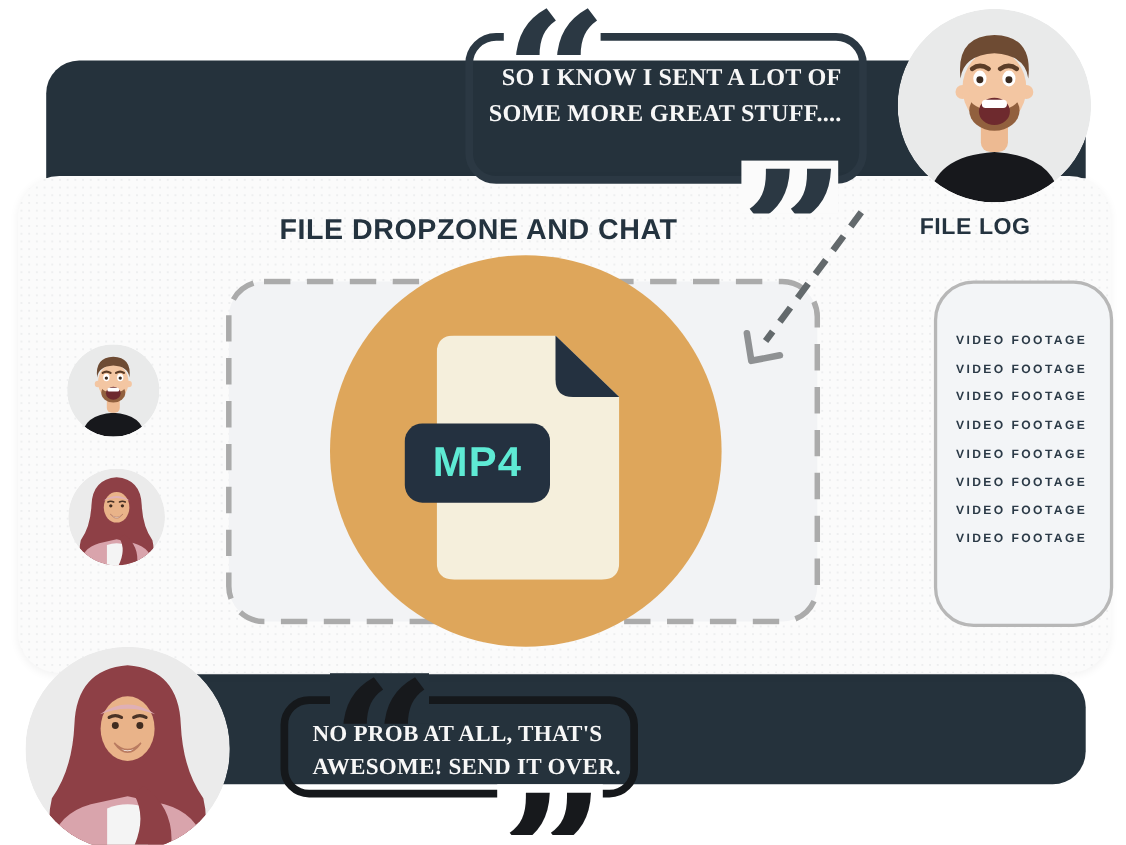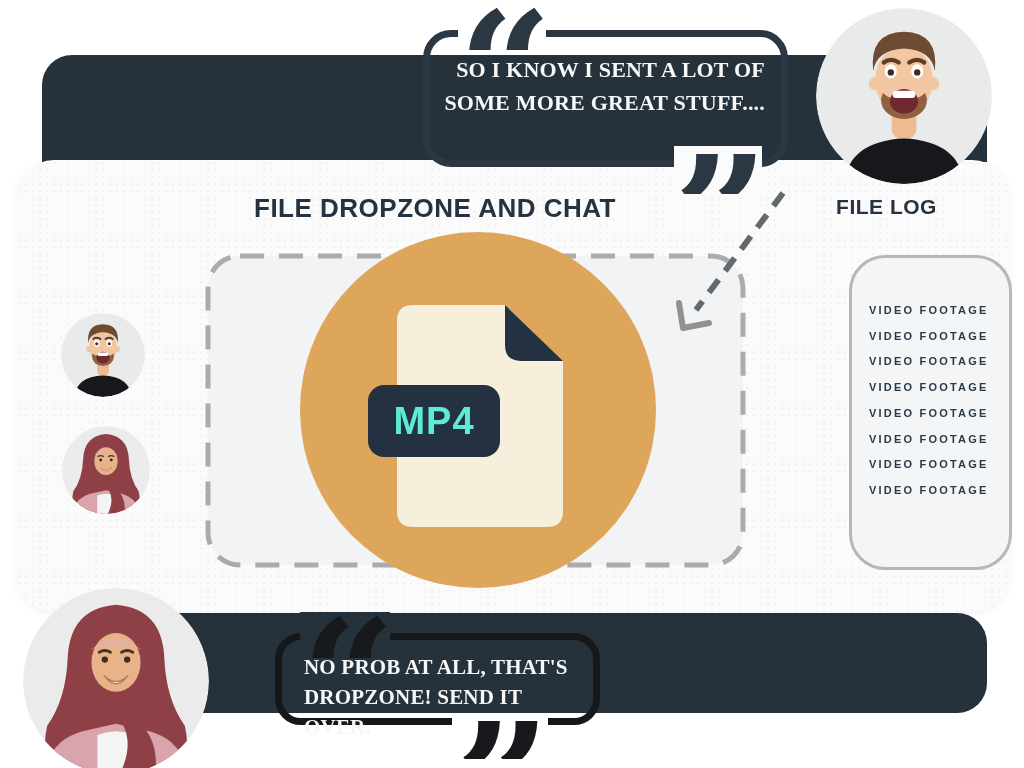--- a/index.html
+++ b/index.html
@@ -39,21 +39,21 @@
   .avatar{border-radius:50%;overflow:hidden;}
   .av-top-man{left:816px;top:8px;width:176px;height:176px;z-index:6;}
   .av-small-man{left:45px;top:153px;width:84px;height:84px;}
   .av-small-woman{left:46px;top:266px;width:88px;height:88px;}
   .av-big-woman{left:23px;top:588px;width:186px;height:186px;z-index:6;}
   .avatar svg{display:block;width:100%;height:100%;}
 
   
   .bubble{box-sizing:border-box;background:transparent;z-index:5;font-family:Liberation Serif, serif;}
   .bubble-top{left:423px;top:30px;width:365px;height:137px;border:7px solid #2B3843;border-radius:28px;}
-  .bubble-bottom{left:255px;top:633px;width:325px;height:92px;border:7px solid #15181B;border-radius:26px;margin-left:20px;}
+  .bubble-bottom{left:255px;top:633px;width:325px;height:92px;border:7px solid #15181B;border-radius:26px;}
   .q-line{color:#F7F7F7;font-weight:800;}
   .q-top-text{position:absolute;inset:0;padding:16px 16px 0 0;text-align:right;
               font-size:22px;line-height:33px;letter-spacing:0.2px;}
   .q-bottom-text{position:absolute;inset:0;padding:12px 0 0 22px;text-align:left;
                  font-size:21px;line-height:30px;letter-spacing:0.2px;}
 
   
   .qpatch{display:flex;justify-content:center;overflow:hidden;z-index:5;}
   .qglyph{font-family:"DejaVu Serif",serif;font-weight:700;font-size:165px;line-height:1;
           letter-spacing:-6px;margin-top:-12px;}
@@ -165,21 +165,21 @@
   <div class="abs qpatch tq-open">
     <span class="qglyph">“</span>
   </div>
   <div class="abs qpatch tq-close">
     <span class="qglyph">”</span>
   </div>
 
   <div class="abs bubble bubble-bottom">
     <div class="q-bottom-text">
       <div class="q-line">NO PROB AT ALL, THAT'S</div>
-      <div class="q-line">DROPZONE! SEND IT OVER.</div>
+      <div class="q-line">AWESOME! SEND IT OVER.</div>
     </div>
   </div>
   <div class="abs qpatch bq-open">
     <span class="qglyph">“</span>
   </div>
   <div class="abs qpatch bq-close">
     <span class="qglyph">”</span>
   </div>
 
   <div class="abs avatar av-top-man">

